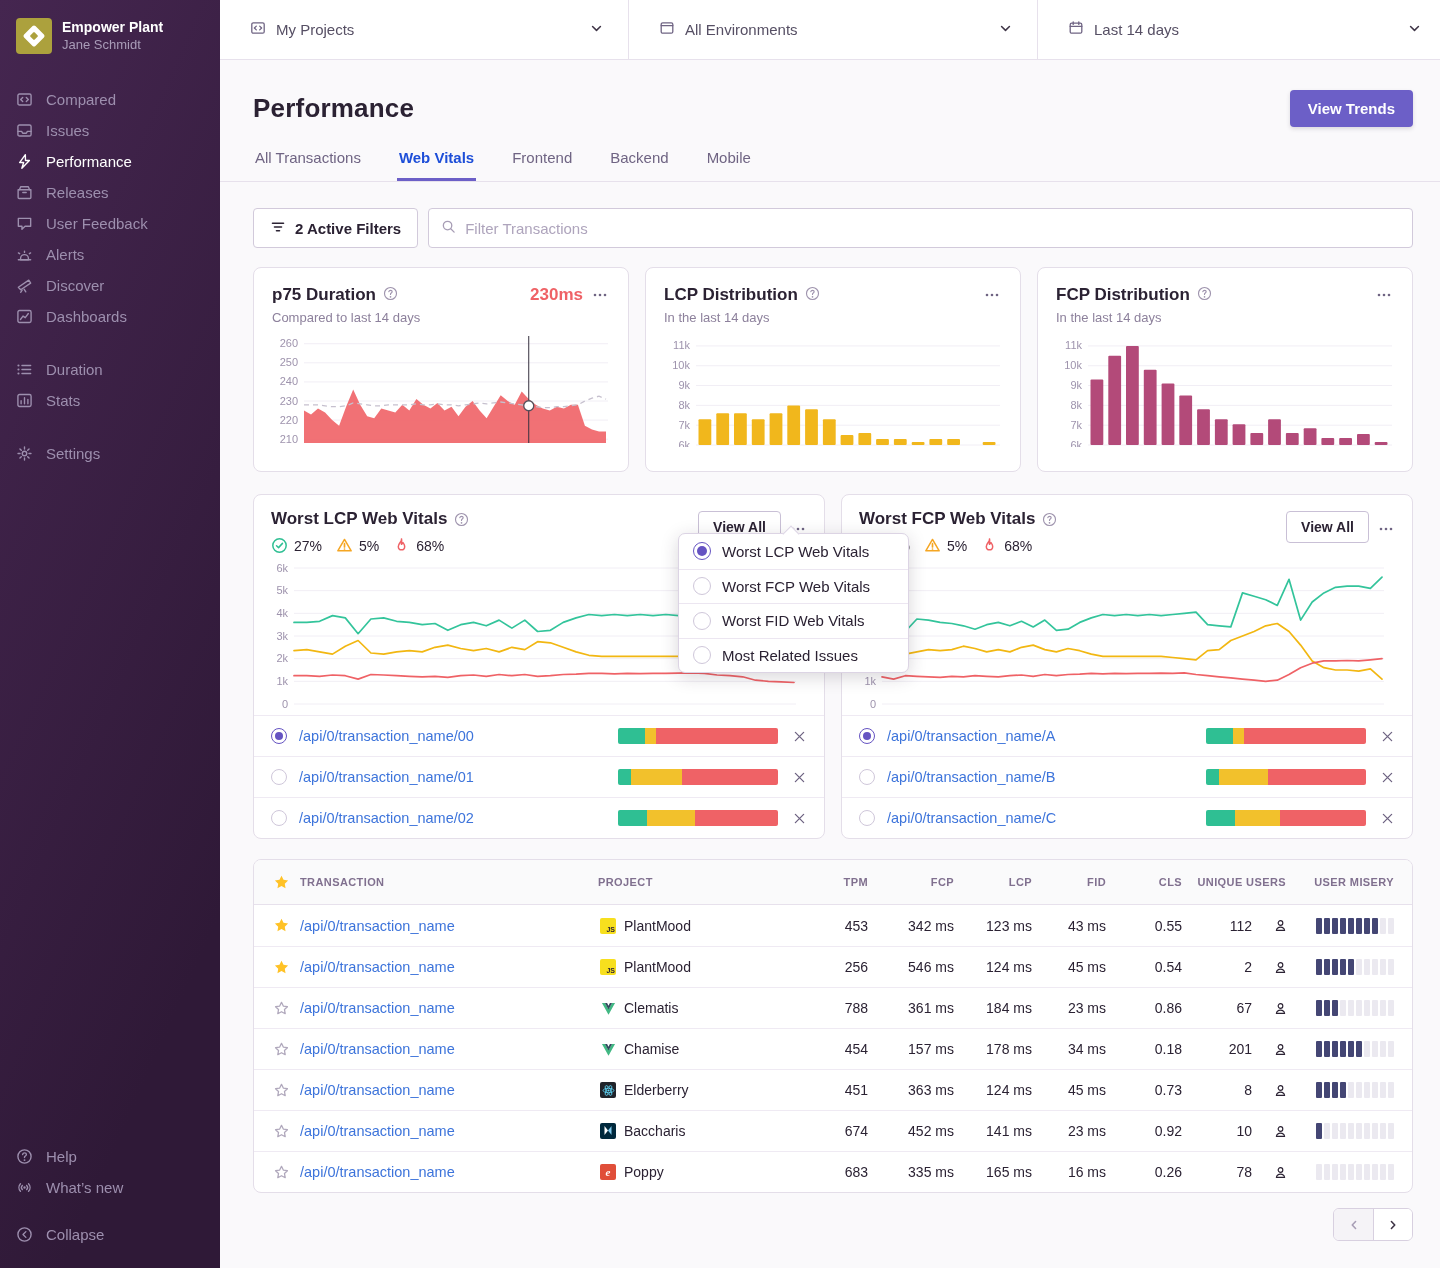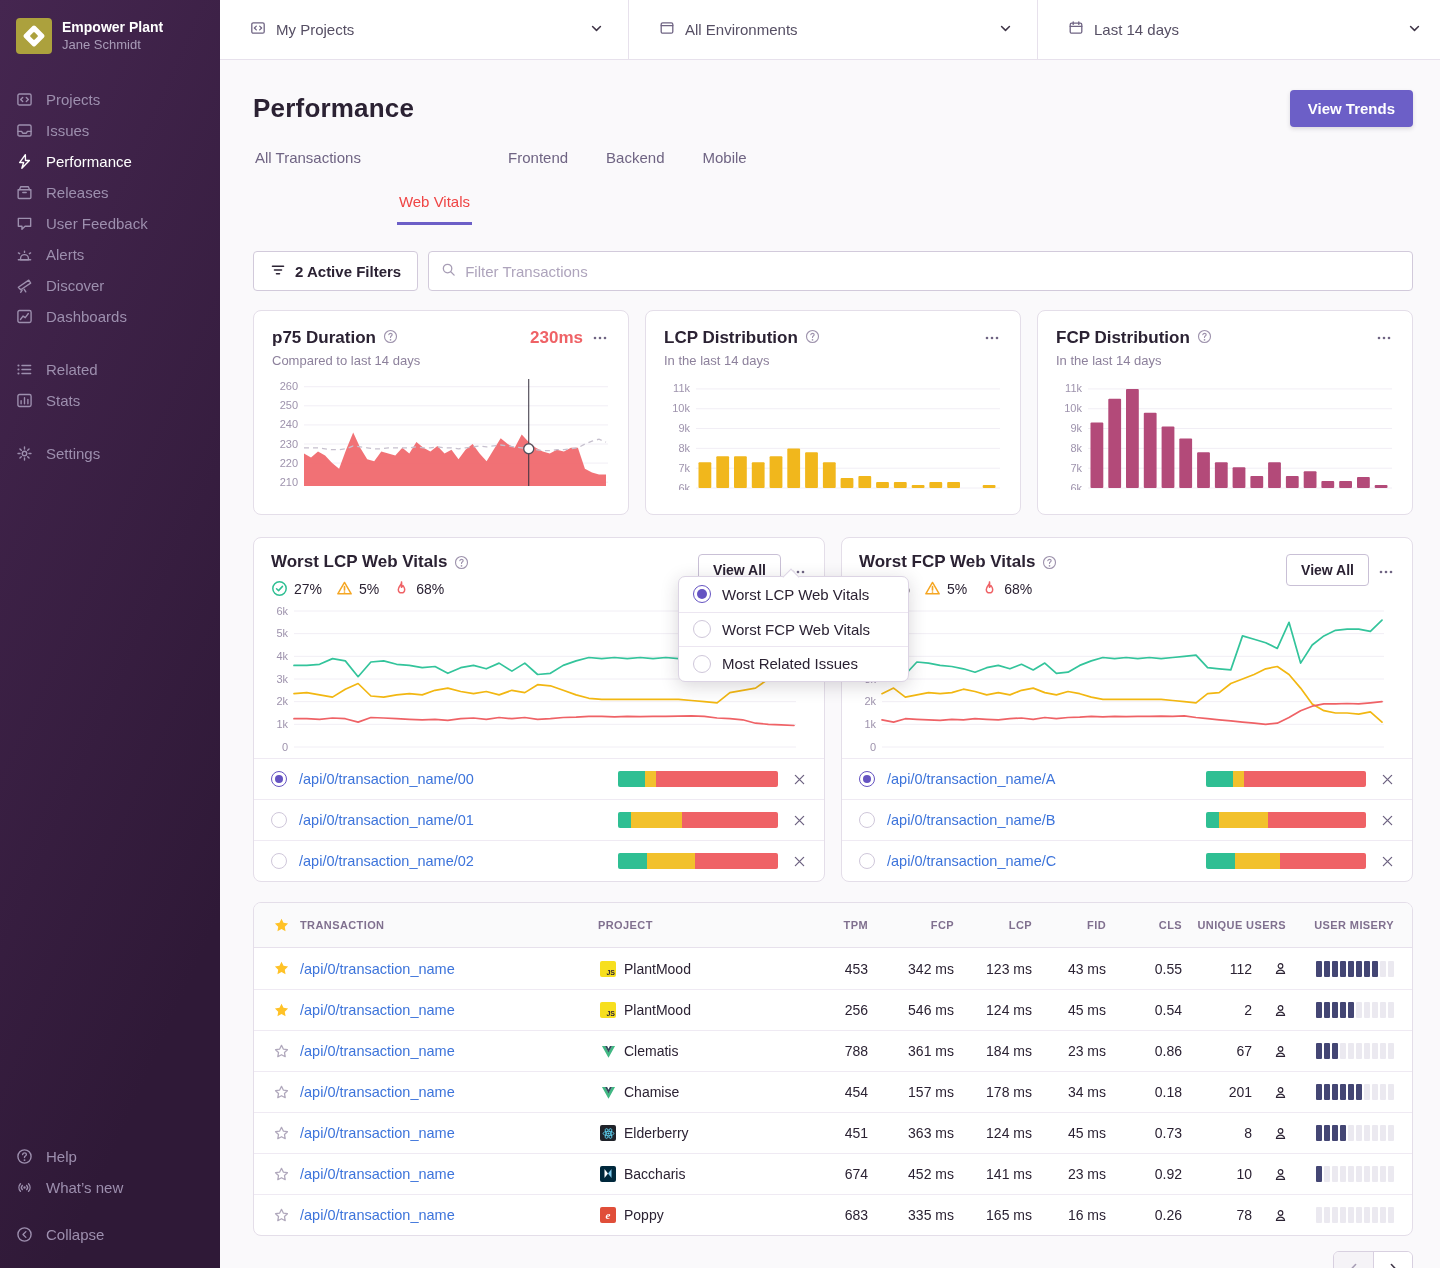--- a/index.html
+++ b/index.html
@@ -31,21 +31,21 @@
   .topbar-cell { flex:1; display:flex; align-items:center; gap:10px; padding:0 24px 0 30px; color:#564f64; font-size:15px; cursor:pointer; border-right:1px solid #e7e1ec; }
   .topbar-cell:last-child { border-right:none; }
   .topbar-cell .label { flex:1; }
 
   .page-head { padding:30px 33px 0; }
   .title-row { display:flex; align-items:center; }
   .page-title { font-size:26px; font-weight:bold; color:#2b2233; letter-spacing:0.2px; flex:1; }
   .btn-primary { background:#6c5fc7; color:#fff; font-weight:bold; font-size:15px; border:none; border-radius:4px; padding:10px 18px; cursor:pointer; box-shadow:0 2px 4px rgba(43,34,51,.15); }
   .tabs { display:flex; gap:34px; margin-top:22px; }
   .tab { font-size:15px; color:#6f6483; padding:0 2px 12px; cursor:pointer; border-bottom:3px solid transparent; }
-  .tab.active { color:#ef4444; border-bottom-color:#6c5fc7; font-weight:normal;margin-top:44px; }
+  .tab.active { color:#1d4ed8; border-bottom-color:#6c5fc7; font-weight:bold; }
   .head-divider { height:1px; background:#e7e1ec; }
 
   .content { padding:26px 33px 0; display:flex; flex-direction:column; }
 
   
   .filter-row { display:flex; gap:10px; height:40px; margin-bottom:19px; }
   .btn-filter { background:#fff; border:1px solid #d2cadb; border-radius:4px; display:flex; align-items:center; gap:9px; padding:0 16px; font-size:15px; font-weight:bold; color:#2b2233; cursor:pointer; }
   .search-box { flex:1; background:#fff; border:1px solid #d2cadb; border-radius:4px; display:flex; align-items:center; gap:9px; padding:0 12px; color:#a79db5; }
   .search-box input { border:none; outline:none; flex:1; font-size:15px; font-family:"Liberation Sans",sans-serif; color:#2b2233; background:transparent; }
   .search-box input::placeholder { color:#aea4bc; }
@@ -135,21 +135,21 @@
         <div class="org-name">Empower Plant</div>
         <div class="org-user">Jane Schmidt</div>
       </div>
     </div>
     <nav class="nav" id="sidebar-nav">
         <div class="nav-item">
           <svg class="ic" width="17" height="17" viewBox="0 0 16 16" fill="none" stroke="currentColor" stroke-width="1.3" stroke-linecap="round" stroke-linejoin="round">
             <rect x="1.8" y="2.8" width="12.4" height="10.4" rx="1.5"></rect>
             <path d="M6.3 6.1 4.4 8l1.9 1.9M9.7 6.1 11.6 8l-1.9 1.9"></path>
           </svg>
-          <span>Projects</span>
+          <span>Compared</span>
         </div>
         <div class="nav-item">
           <svg class="ic" width="17" height="17" viewBox="0 0 16 16" fill="none" stroke="currentColor" stroke-width="1.3" stroke-linecap="round" stroke-linejoin="round">
             <rect x="1.8" y="2.8" width="12.4" height="10.4" rx="1.5"></rect>
             <path d="M1.8 8.8h3.5l1 1.8h3.4l1-1.8h3.5"></path>
           </svg>
           <span>Issues</span>
         </div>
         <div class="nav-item active">
           <svg class="ic" width="17" height="17" viewBox="0 0 16 16" fill="none" stroke="currentColor" stroke-width="1.3" stroke-linecap="round" stroke-linejoin="round">
@@ -190,21 +190,21 @@
             <path d="M4.2 10.8l2.4-3.2 2.1 1.5 2.9-3.9"></path>
           </svg>
           <span>Dashboards</span>
         </div>
         <div class="nav-gap"></div>
         <div class="nav-item">
           <svg class="ic" width="17" height="17" viewBox="0 0 16 16" fill="none" stroke="currentColor" stroke-width="1.3" stroke-linecap="round" stroke-linejoin="round">
             <path d="M5.6 4.2h8.2M5.6 8h8.2M5.6 11.8h8.2"></path>
             <path d="M2.3 4.2h.02M2.3 8h.02M2.3 11.8h.02" stroke-width="2"></path>
           </svg>
-          <span>Related</span>
+          <span>Duration</span>
         </div>
         <div class="nav-item">
           <svg class="ic" width="17" height="17" viewBox="0 0 16 16" fill="none" stroke="currentColor" stroke-width="1.3" stroke-linecap="round" stroke-linejoin="round">
             <rect x="1.8" y="2.4" width="12.4" height="11.2" rx="1.5"></rect>
             <path d="M4.8 11V8.2M8 11V5.4M11.2 11V7"></path>
           </svg>
           <span>Stats</span>
         </div>
         <div class="nav-gap"></div>
         <div class="nav-item">
@@ -679,20 +679,24 @@
             <div class="dd-item">
               <span class="dd-radio sel"></span>
               <span>Worst LCP Web Vitals</span>
             </div>
             <div class="dd-item">
               <span class="dd-radio"></span>
               <span>Worst FCP Web Vitals</span>
             </div>
             <div class="dd-item">
               <span class="dd-radio"></span>
+              <span>Worst FID Web Vitals</span>
+            </div>
+            <div class="dd-item">
+              <span class="dd-radio"></span>
               <span>Most Related Issues</span>
             </div>
           </div>
         </div>
 
       <div class="card table-card">
         <div class="tg thead" id="table-head">
             <div class="cell-star">
               <span class="star-btn">
                 <svg width="17" height="17" viewBox="0 0 16 16">

